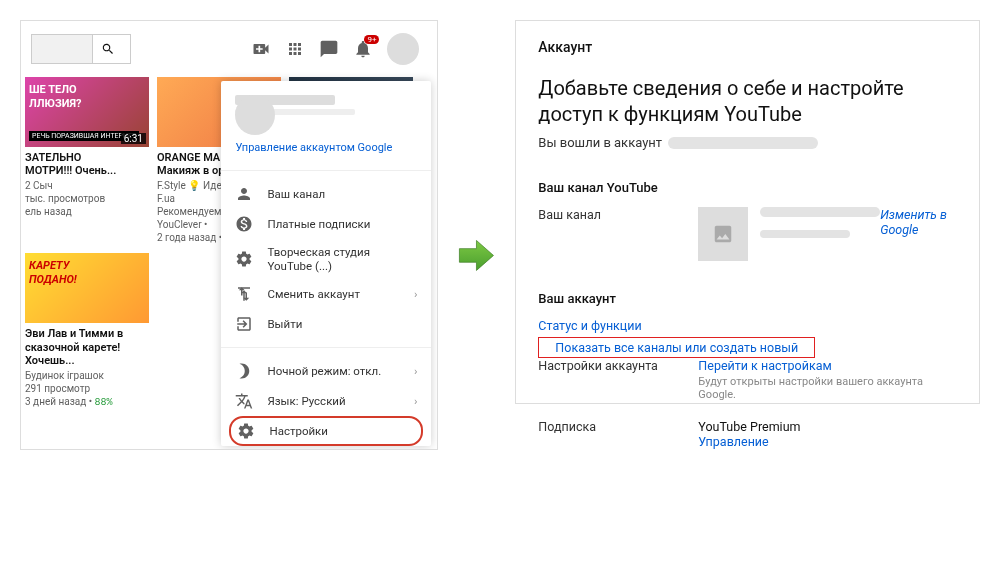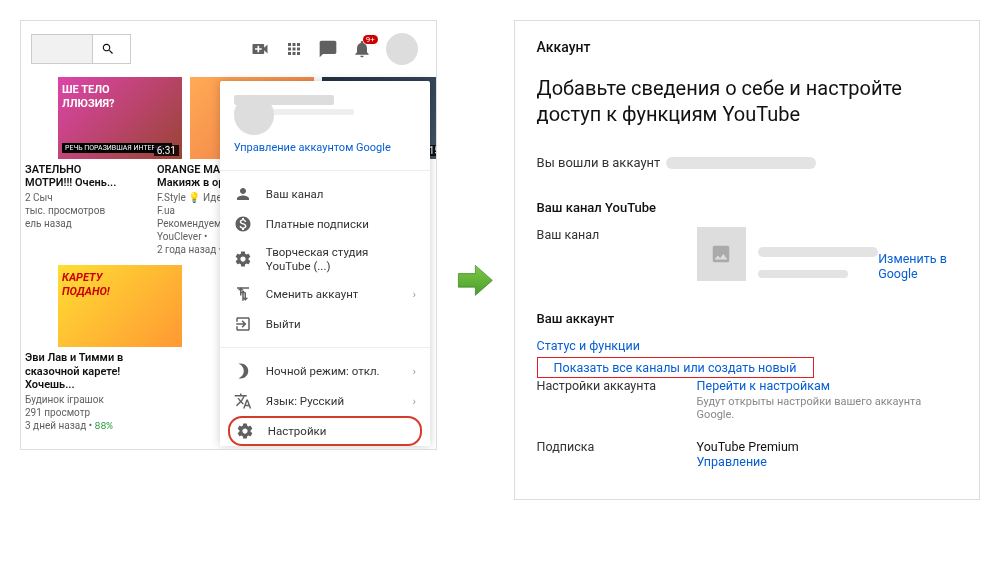--- a/index.html
+++ b/index.html
@@ -1,59 +1,59 @@
 <!DOCTYPE html>
 <html><head>
 <meta charset="utf-8">
 <style>
 * { box-sizing: border-box; margin: 0; padding: 0; }
 body { font-family: Roboto, Arial, sans-serif; background: #fff; font-size: 13px; color: #111; }
 .container { display: flex; gap: 18px; padding: 20px; align-items: flex-start; }
 .panel { border: 1px solid #ddd; background: #fff; }
 .left-panel { width: 450px; height: 430px; position: relative; overflow: hidden; }
-.right-panel { width: 490px; height: 480px; padding: 18px 22px; }
+.right-panel { width: 490px; height: 384px; padding: 18px 22px; }
 .topbar { display: flex; align-items: center; height: 56px; padding: 0 10px; gap: 12px; }
 .search-box { display: flex; align-items: center; border: 1px solid #ccc; height: 30px; width: 100px; margin-right: auto; }
 .search-input { background: #f1f1f1; width: 60px; height: 28px; border: none; }
 .search-btn { width: 30px; height: 28px; display: flex; align-items: center; justify-content: center; border-left: 1px solid #ccc; }
 .topbar-icons { display: flex; gap: 14px; align-items: center; margin-right: 8px; }
 .icon { width: 20px; height: 20px; display: flex; align-items: center; justify-content: center; color: #606060; position: relative; }
 .bell-badge { position: absolute; top: -4px; right: -6px; background: #cc0000; color: #fff; font-size: 8px; border-radius: 8px; padding: 0 3px; }
 .avatar-circle { width: 32px; height: 32px; border-radius: 50%; background: #ddd; }
 .video-grid { display: flex; gap: 8px; padding: 0 0 0 4px; flex-wrap: wrap; }
 .video-card { width: 124px; }
-.thumb { width: 124px; height: 82px; background: #999; position: relative; margin-left: 33px; }
+.thumb { width: 124px; height: 70px; background: #999; position: relative; }
 .duration { position: absolute; bottom: 3px; right: 3px; background: rgba(0,0,0,.8); color: #fff; font-size: 10px; padding: 0 3px; }
 .thumb-text { position: absolute; color: #fff; font-weight: bold; font-size: 11px; padding: 4px; }
 .vtitle { font-size: 11px; font-weight: 600; margin: 4px 0 2px; line-height: 1.2; }
 .vmeta { font-size: 10px; color: #606060; line-height: 1.3; }
 .rating { color: #2a9d3e; font-family: Liberation Mono, monospace; }
 .menu-dropdown { position: absolute; top: 60px; right: 6px; width: 210px; background: #fff; box-shadow: 0 0 10px rgba(0,0,0,.2); border-radius: 2px; font-size: 12px; z-index: 10; }
 .menu-header { padding: 14px 14px 8px; }
 .menu-avatar { width: 40px; height: 40px; border-radius: 50%; background: #ddd; float: left; margin-right: 10px; }
 .menu-name-blur { height: 10px; background: #ddd; width: 100px; margin-bottom: 4px; border-radius: 2px; }
 .menu-email-blur { height: 6px; background: #eee; width: 120px; border-radius: 2px; }
 .manage-link { color: #065fd4; margin-top: 8px; display: block; clear: both; font-size: 11px; padding-top: 6px; }
 .menu-divider { border-top: 1px solid #eee; margin: 8px 0; }
 .menu-item { display: flex; align-items: center; padding: 6px 14px; gap: 14px; cursor: pointer; color: #333; font-size: 11.5px; }
 .menu-icon { width: 18px; height: 18px; display: flex; align-items: center; justify-content: center; color: #606060; }
 .menu-chevron { margin-left: auto; color: #999; }
 .menu-item.highlighted { border: 2px solid #d43b2a; border-radius: 14px; margin: 0 8px; padding: 4px 6px; }
 .arrow { width: 44px; align-self: center; transform: translateY(20px); }
 .right-panel h2 { font-size: 14px; font-weight: 500; margin-bottom: 20px; }
-.right-panel h1 { font-size: 20px; font-weight: 400; margin-bottom: 28px; line-height: 1.3; }
+.right-panel h1 { font-size: 20px; font-weight: 400; margin-bottom: 8px; line-height: 1.3; }
 .signin-row { font-size: 13px; color: #333; display: flex; align-items: center; gap: 6px; }
 .blur-pill { display: inline-block; height: 12px; background: #e3e3e3; border-radius: 6px; width: 150px; }
 .section { margin-top: 30px; }
 .section-title { font-size: 13px; font-weight: 500; margin-bottom: 12px; }
 .row { display: flex; margin-bottom: 10px; font-size: 12.5px; }
 .row-label { width: 160px; color: #333; }
 .row-value { flex: 1; }
 .thumb-box { width: 70px; height: 54px; background: #ddd; display: flex; align-items: center; justify-content: center; color: #aaa; margin-right: 12px; }
-.channel-info { display: flex; align-items: flex-end; }
+.channel-info { display: flex; align-items: flex-start; font-style: italic; }
 .link { color: #065fd4; cursor: pointer; font-size: 12.5px; }
 .red-box { border: 1.5px solid #e02020; padding: 2px 16px; display: inline-block; margin-top: 4px; }
 .subtext { font-size: 11px; color: #888; margin-top: 2px; }
 svg { fill: currentColor; }
 .t1 { background: linear-gradient(135deg,#d4a,#943); }
 .t1-badge { position:absolute; bottom:6px; left:4px; background:#000; color:#fff; font-size:7px; padding:1px 3px; }
 .t2 { background: linear-gradient(135deg,#fa5,#e74); }
 .t3 { background: linear-gradient(135deg,#234,#456); }
 .t4 { background: linear-gradient(135deg,#fd3,#f93); }
 </style>

